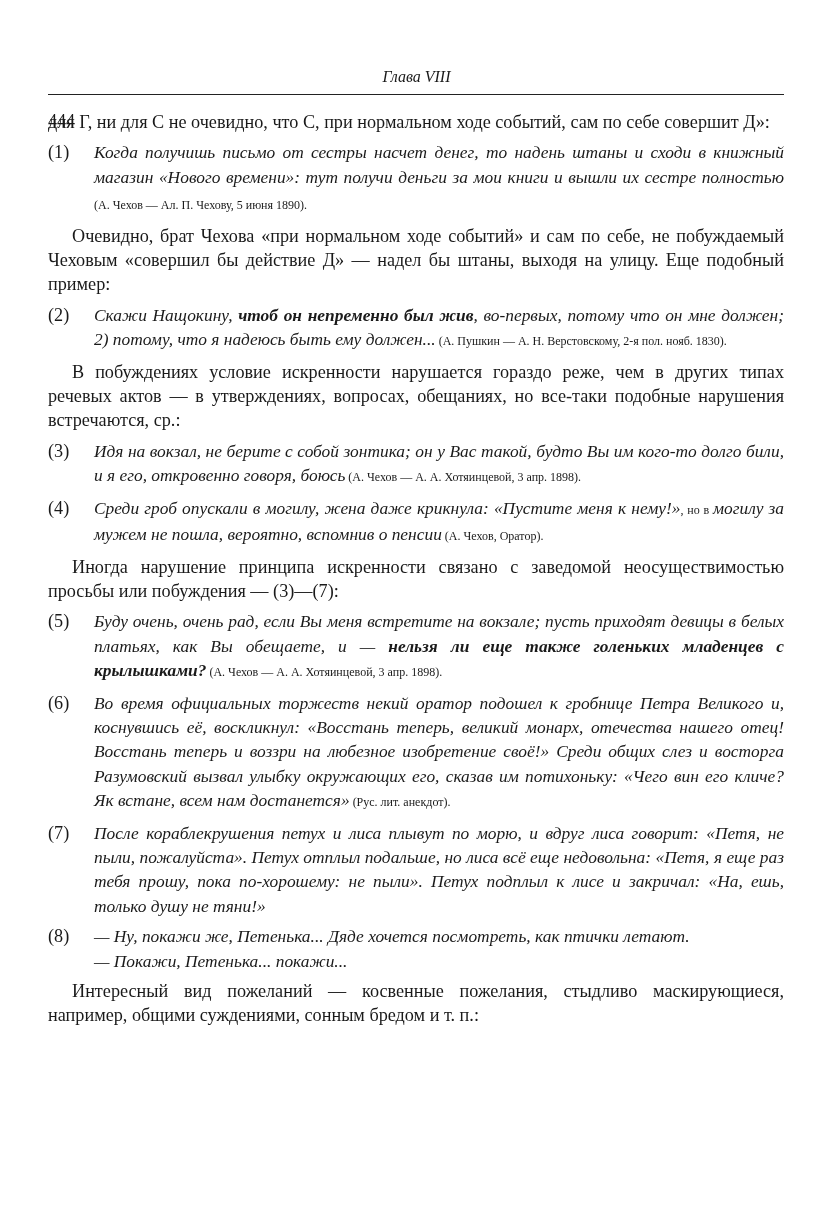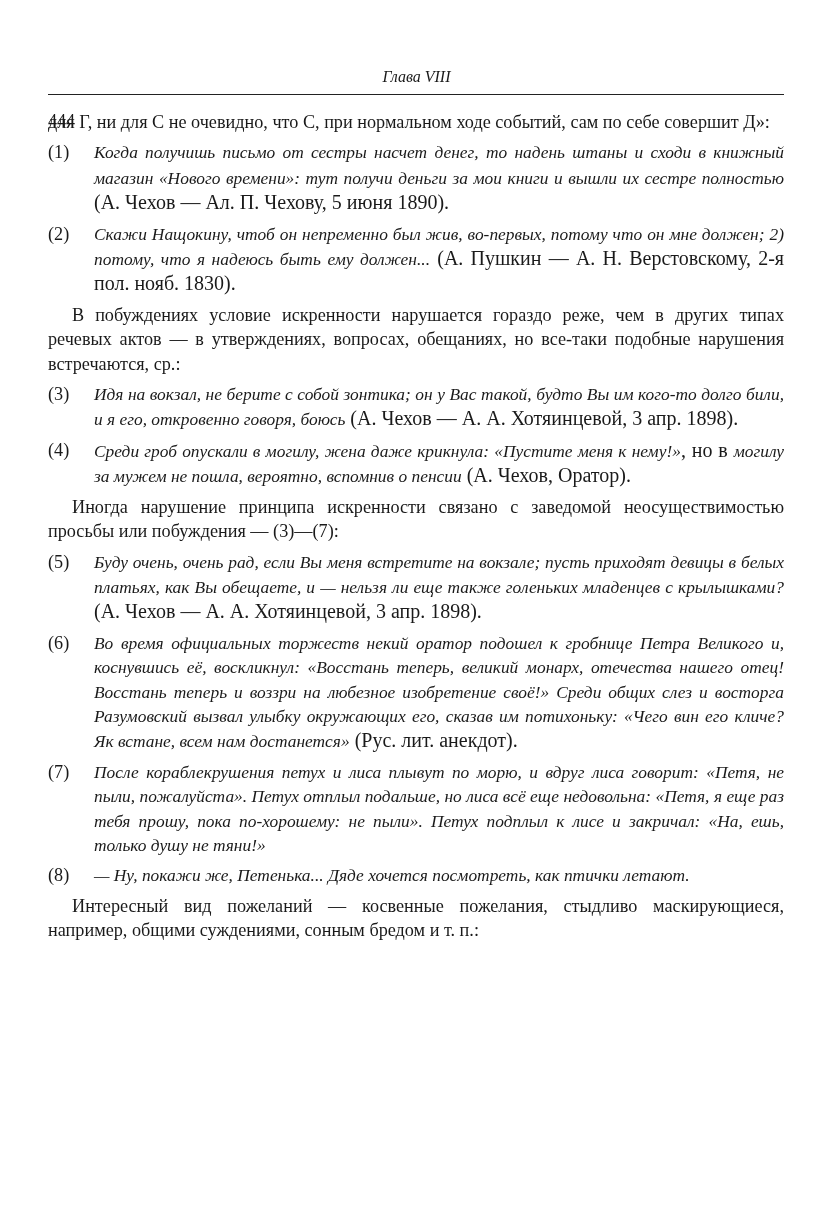--- a/index.html
+++ b/index.html
@@ -9,42 +9,43 @@
   .header { position: relative; height: 30px; }
   .page-num { position: absolute; left: 0; top: 10px; font-size: 18px; margin-top: 39px; }
   .chapter { position: absolute; left: 1px; right: 0; top: 6px; text-align: center; font-style: italic; font-size: 16px; }
   .rule { position: absolute; left: 0; right: 0; top: 32px; border-top: 1.6px solid #222; }
   .body { position: absolute; top: 48px; left: 0; width: 736px; font-size: 18.2px; line-height: 24.4px; text-align: justify; }
   p.para { margin: 0 0 6px 0; text-indent: 24px; font-family: Liberation Serif, serif; }
   p.para.noindent { text-indent: 0; }
   .ex { display: flex; margin: 0 0 6px 0; }
   .ex-num { flex: 0 0 46px; font-style: normal; }
   .ex-text { flex: 1; font-style: italic; font-size: 17.4px; text-align: justify; }
-  .ex-text .src { font-style: normal; font-size: 20px; }
-  .ex-text b { font-weight: normal; }
+  .ex-text .src { font-style: normal; font-size: 12px; }
+  .ex-text b { font-weight: bold; }
   .dlg { display: block; }
 </style>
 </head>
 <body>
 
 <div class="page">
   <div class="header">
     <span class="page-num">444</span>
     <span class="chapter">Глава VIII</span>
     <div class="rule"></div>
   </div>
 
   <div class="body">
     <p class="para noindent">для Г, ни для С не очевидно, что С, при нормальном ходе событий, сам по себе совершит Д»:</p>
 
     <div class="ex">
       <span class="ex-num">(1)</span>
       <span class="ex-text"><span>Когда получишь письмо от сестры насчет денег, то надень штаны и сходи в книжный магазин «Нового времени»: тут получи деньги за мои книги и вышли их сестре полностью</span><span class="src"> (А. Чехов — Ал. П. Чехову, 5 июня 1890).</span></span>
     </div>
 
+    <p class="para">Очевидно, брат Чехова «при нормальном ходе событий» и сам по себе, не побуждаемый Чеховым «совершил бы действие Д» — надел бы штаны, выходя на улицу. Еще подобный пример:</p>
 
     <div class="ex">
       <span class="ex-num">(2)</span>
       <span class="ex-text"><span>Скажи Нащокину, </span><b>чтоб он непременно был жив</b><span>, во-первых, потому что он мне должен; 2) потому, что я надеюсь быть ему должен...</span><span class="src"> (А. Пушкин — А. Н. Верстовскому, 2-я пол. нояб. 1830).</span></span>
     </div>
 
     <p class="para">В побуждениях условие искренности нарушается гораздо реже, чем в других типах речевых актов — в утверждениях, вопросах, обещаниях, но все-таки подобные нарушения встречаются, ср.:</p>
 
     <div class="ex">
       <span class="ex-num">(3)</span>
@@ -71,18 +72,19 @@
     <div class="ex">
       <span class="ex-num">(7)</span>
       <span class="ex-text">После кораблекрушения петух и лиса плывут по морю, и вдруг лиса говорит: «Петя, не пыли, пожалуйста». Петух отплыл подальше, но лиса всё еще недовольна: «Петя, я еще раз тебя прошу, пока по-хорошему: не пыли». Петух подплыл к лисе и закричал: «На, ешь, только душу не тяни!»</span>
     </div>
 
 
     <div class="ex">
       <span class="ex-num">(8)</span>
       <span class="ex-text">
         <span class="dlg">— Ну, покажи же, Петенька... Дяде хочется посмотреть, как птички летают.</span>
+        <span class="dlg">— Покажи, Петенька... покажи...</span>
       </span>
     </div>
 
     <p class="para">Интересный вид пожеланий — косвенные пожелания, стыдливо маскирующиеся, например, общими суждениями, сонным бредом и т. п.:</p>
   </div>
 </div>
 
 </body></html>

